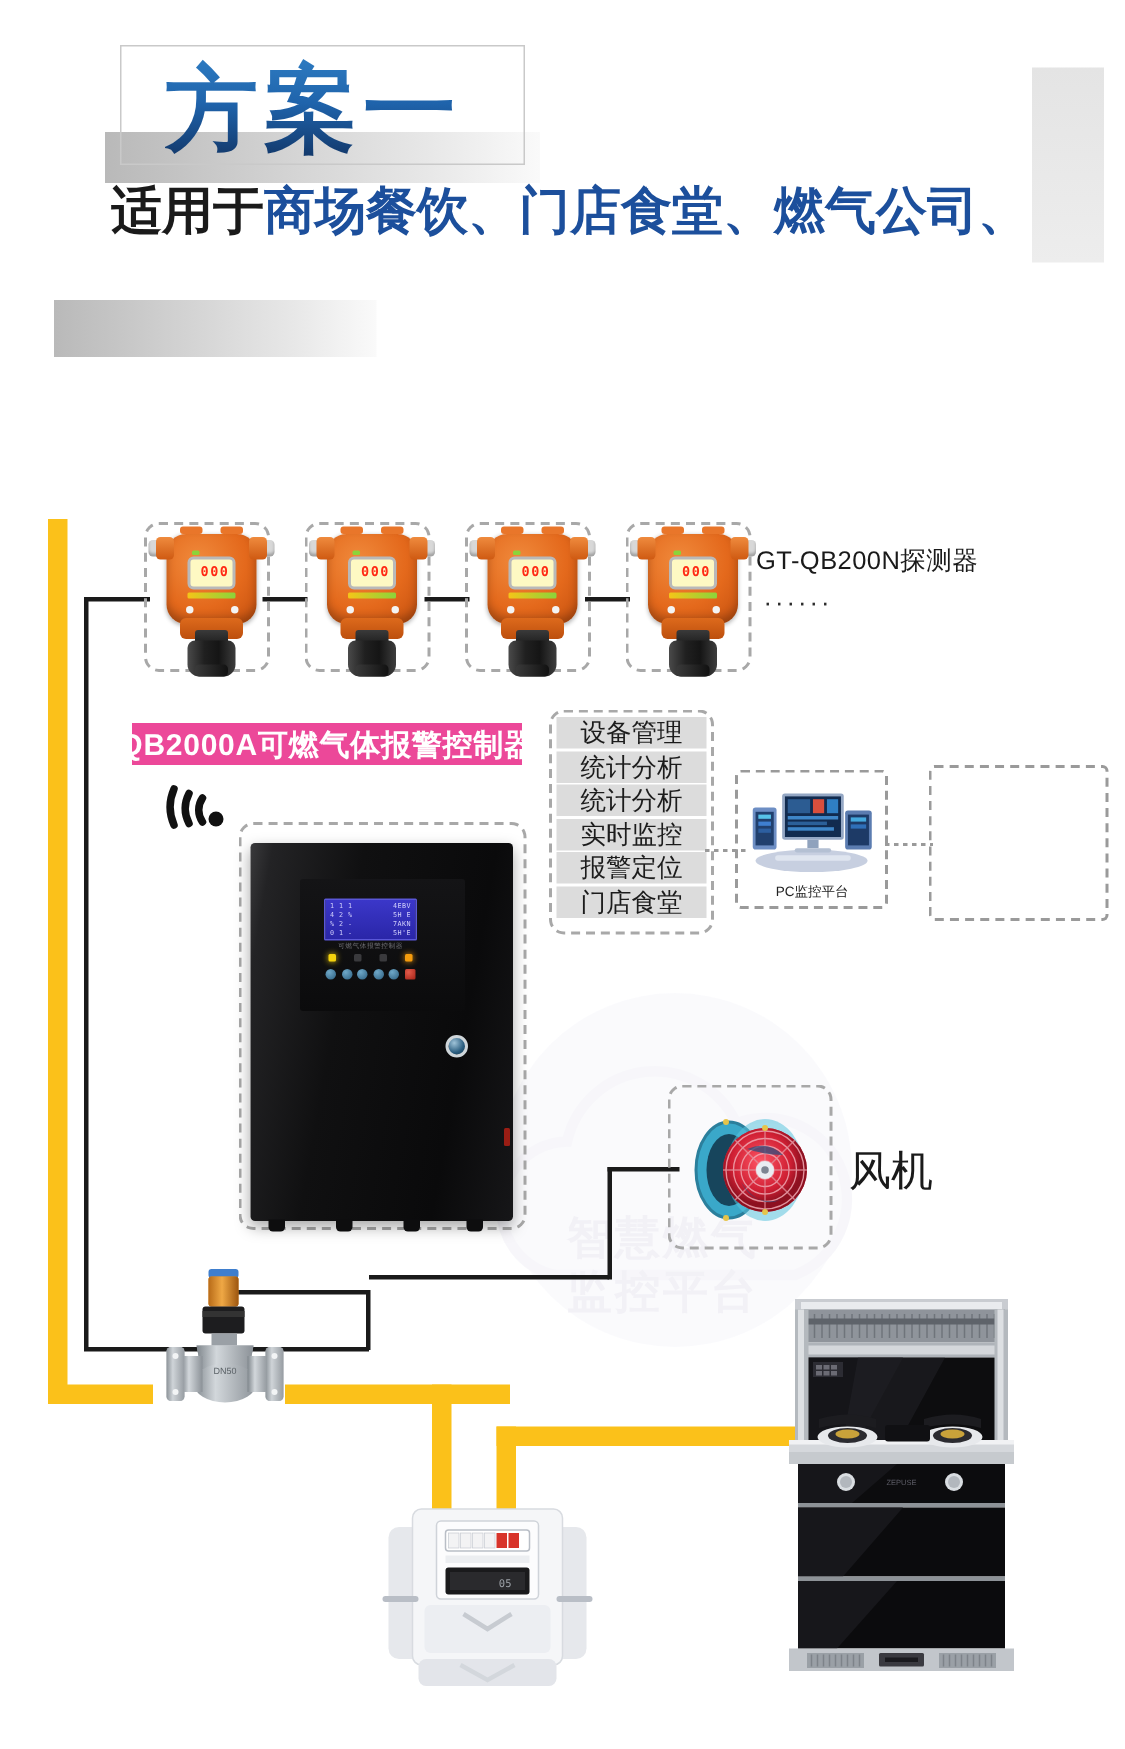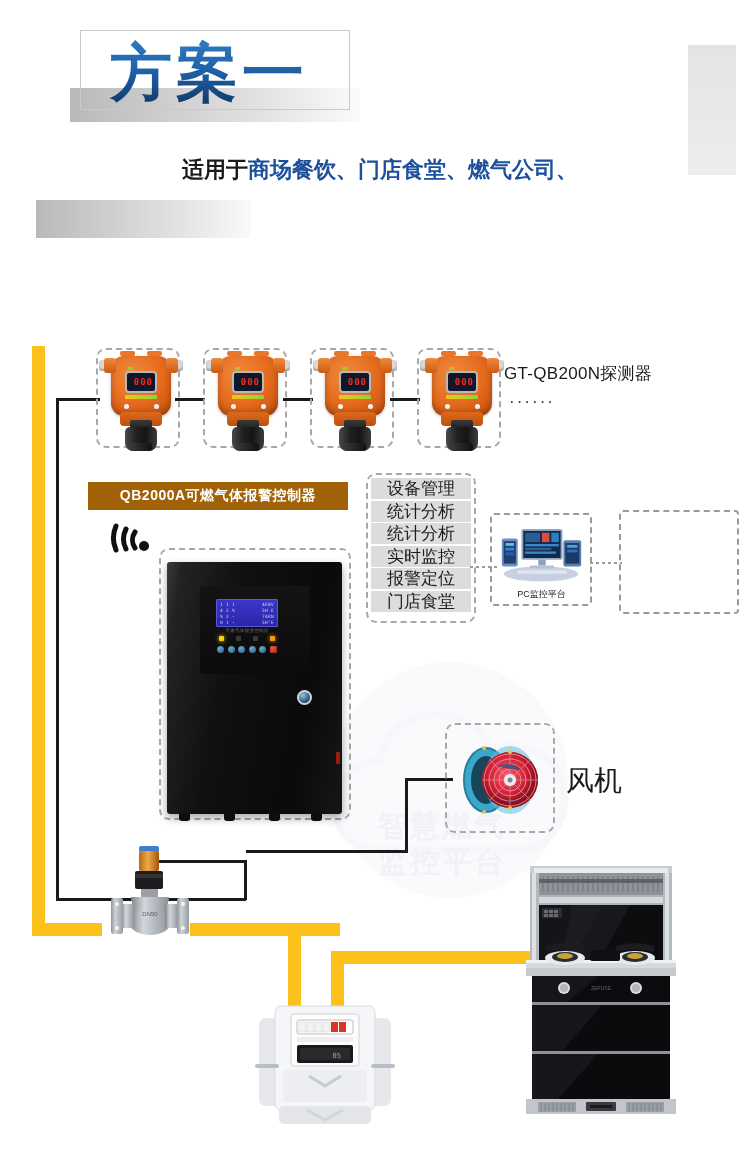--- a/index.html
+++ b/index.html
@@ -26,23 +26,23 @@
   #title-text {
     position:absolute; left:110px; top:34px; width:300px;
     font-family:"DejaVu Sans","Liberation Sans",sans-serif;
     font-size:62px; font-weight:bold; letter-spacing:4px; line-height:78px;
     background:linear-gradient(180deg,#2f7ec4 0%, #1f63ab 45%, #10305e 100%);
     -webkit-background-clip:text; background-clip:text; color:#1a4f92;
     -webkit-text-fill-color:transparent;
     white-space:nowrap;
   }
   #subtitle {
-    position:absolute; left:70px; top:148px; width:620px;
+    position:absolute; left:70px; top:120px; width:620px;
     font-family:"DejaVu Serif","Liberation Serif",serif;
-    font-size:22px; line-height:42px; font-weight:bold; color:#1a1a1a;
+    font-size:34px; line-height:42px; font-weight:bold; color:#1a1a1a;
     text-align:center; white-space:nowrap;
   }
   #subtitle .hl { color:#1c4f9c; }
   #subtitle .pl { color:#1a1a1a; font-weight:bold; }
   .sub-line { display:block; }
 
   
   #watermark { position:absolute; left:300px; top:660px; width:300px; height:260px; opacity:.5; pointer-events:none;}
   #wm-text { position:absolute; left:332px; top:808px; width:220px; text-align:center;
              font-size:30px; line-height:36px; font-weight:bold; color:#f2f1f6; letter-spacing:2px; }
@@ -71,21 +71,21 @@
   }
   .det-ear { position:absolute; top:8px; width:14px; height:11px; background:#d8d8d8;
              border-radius:3px; box-shadow:inset 0 -2px 2px rgba(0,0,0,.25); }
   .det-ear.l { left:1px; } .det-ear.r { right:1px; }
   .det-ear-o { position:absolute; top:6px; width:12px; height:15px;
                background:linear-gradient(#ef8b3e,#cf5a12); border-radius:3px; }
   .det-ear-o.l { left:6px; } .det-ear-o.r { right:6px; }
   .det-tab { position:absolute; width:15px; height:5px; background:#e9762a; border-radius:2px; top:-1px; }
   .det-screen {
     position:absolute; left:27px; top:19px; width:32px; height:22px;
-    background:#0f172a; border-radius:4px; border:2px solid #b9b9b9;
+    background:#fef9c3; border-radius:4px; border:2px solid #b9b9b9;
     display:flex; align-items:center; justify-content:flex-end;
     overflow:hidden;
   }
   .det-digits { color:#ff2a15; font-family:"DejaVu Sans Mono","Liberation Mono",monospace;
                 font-size:9px; letter-spacing:1px; padding-right:2px; font-weight:bold; }
   .det-led { position:absolute; left:30px; top:15px; width:5px; height:3px; background:#8bd43a; border-radius:1px;}
   .det-strip { position:absolute; left:27px; top:43px; width:32px; height:4px;
                background:linear-gradient(90deg,#f5c518,#8bd43a); border-radius:1px; }
   .det-base { position:absolute; left:22px; top:60px; width:42px; height:14px;
               background:linear-gradient(#dd6a1c,#bd4f0d); border-radius:4px; }
@@ -94,21 +94,21 @@
               background:linear-gradient(#3a3a3a,#1d1d1d); border-radius:2px; }
   .det-cap  { position:absolute; left:27px; top:75px; width:32px; height:24px;
               background:linear-gradient(90deg,#4a4a4a 0%,#202020 35%,#151515 65%,#3d3d3d 100%);
               border-radius:5px 5px 8px 8px; }
   .det-cap::after { content:""; position:absolute; left:5px; top:16px; width:22px; height:8px;
               background:linear-gradient(90deg,#3a3a3a,#111); border-radius:3px; }
 
   
   #banner {
     position:absolute; left:88px; top:482px; width:260px; height:28px;
-    background:#a16207; color:#fff; font-size:14px; font-weight:bold;
+    background:#ec4899; color:#fff; font-size:20px; font-weight:bold;
     display:flex; align-items:center; justify-content:center; letter-spacing:.5px;
     white-space:nowrap;
   }
 
   
   #wifi { position:absolute; left:106px; top:520px; width:48px; height:34px; }
 
   
   #controller { position:absolute; left:167px; top:562px; width:175px; height:252px; }
   .ctrl-shell { position:absolute; inset:0;

